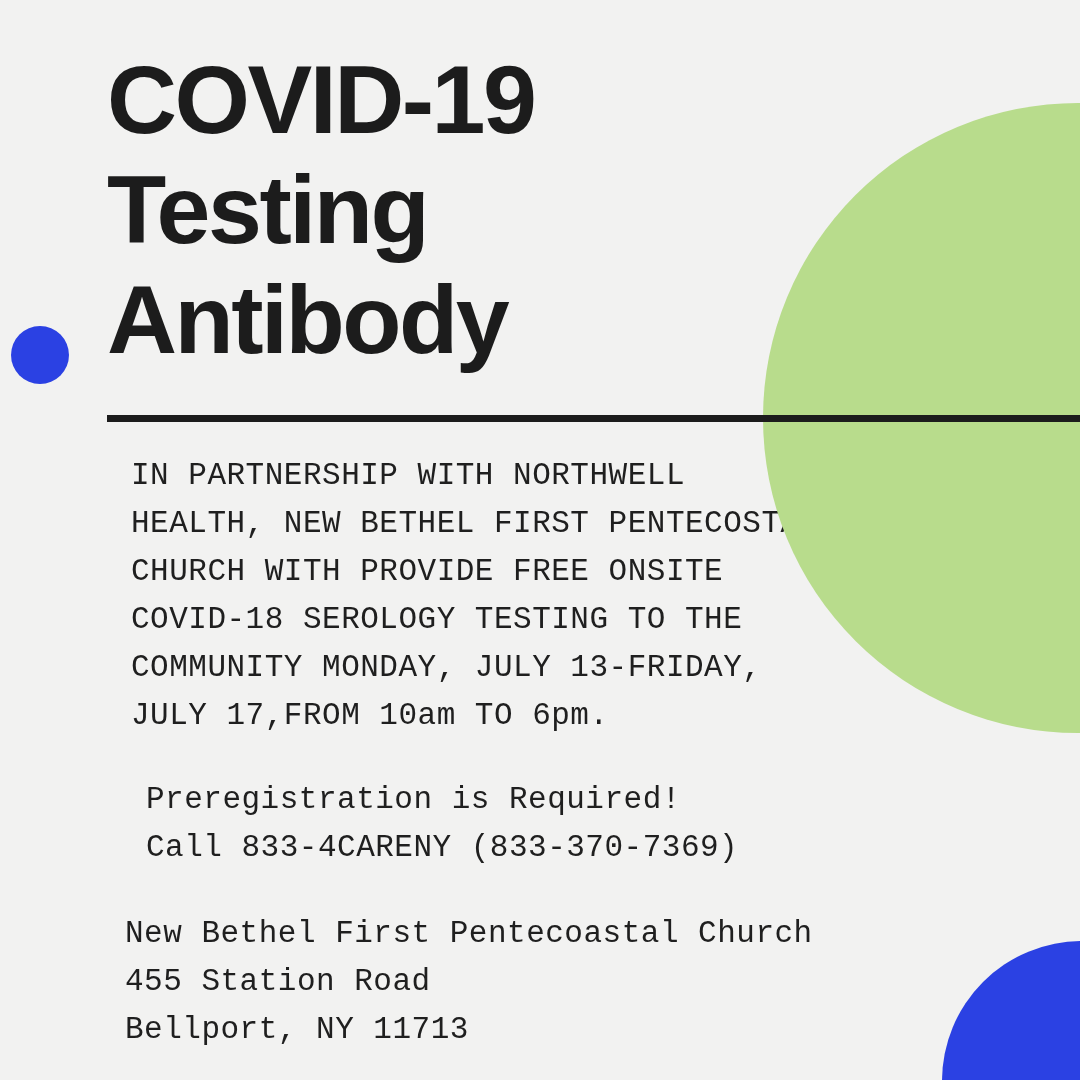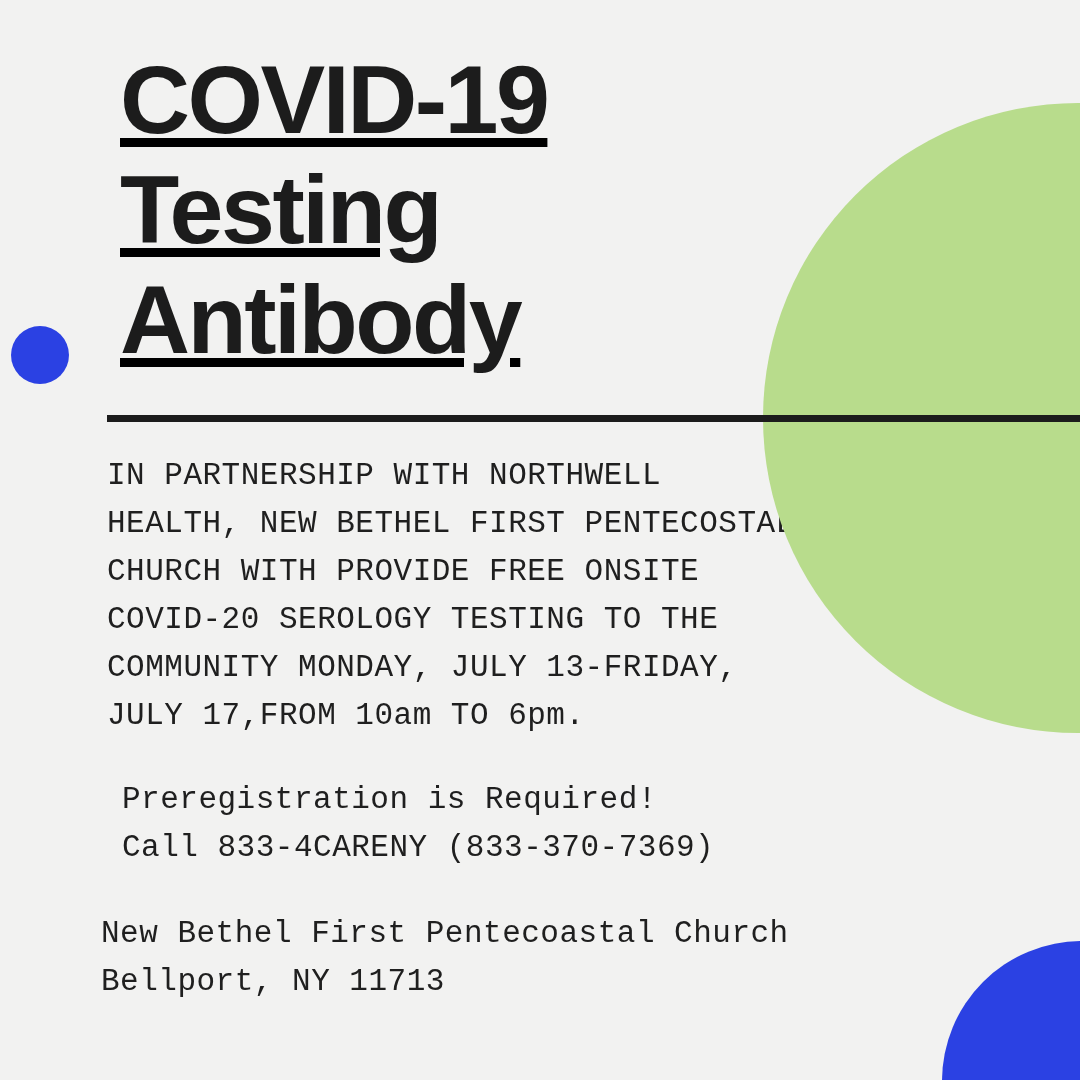--- a/index.html
+++ b/index.html
@@ -61,25 +61,24 @@
     top: 415px;
     width: 973px;
     height: 7px;
     background: #1c1c1c;
     z-index: 5;
   }
 
   
   #headline-block {
     position: absolute;
-    left: 120px;
+    left: 107px;
     top: 45px;
     width: 760px;
     z-index: 2;
-    text-decoration: underline;
   }
 
   .headline-line {
     font-family: "Liberation Sans", sans-serif;
     font-weight: bold;
     font-size: 97px;
     line-height: 110px;
     letter-spacing: -2.5px;
     color: #1c1c1c;
     white-space: nowrap;
@@ -93,20 +92,21 @@
     z-index: 2;
   }
 
   .mono-line {
     font-family: "Liberation Mono", "DejaVu Sans Mono", monospace;
     font-size: 31px;
     line-height: 48px;
     letter-spacing: 0.5px;
     color: #1f1f1f;
     white-space: pre;
+    margin-left: 24px;
   }
 
   #contact-block {
     position: absolute;
     left: 122px;
     top: 776px;
     width: 900px;
     z-index: 2;
   }
 
@@ -126,32 +126,33 @@
   <div id="headline-block">
     <div class="headline-line">COVID-19</div>
     <div class="headline-line">Testing</div>
     <div class="headline-line">Antibody</div>
   </div>
 
   <div id="body-block">
     <div class="mono-line">IN PARTNERSHIP WITH NORTHWELL</div>
     <div class="mono-line">HEALTH, NEW BETHEL FIRST PENTECOSTAL</div>
     <div class="mono-line">CHURCH WITH PROVIDE FREE ONSITE</div>
-    <div class="mono-line">COVID-20 SEROLOGY TESTING TO THE</div>
+    <div class="mono-line">COVID-18 SEROLOGY TESTING TO THE</div>
     <div class="mono-line">COMMUNITY MONDAY, JULY 13-FRIDAY,</div>
     <div class="mono-line">JULY 17,FROM 10am TO 6pm.</div>
   </div>
 
   <div id="contact-block">
     <div class="mono-line">Preregistration is Required!</div>
     <div class="mono-line">Call 833-4CARENY (833-370-7369)</div>
   </div>
 
   <div id="address-block">
     <div class="mono-line">New Bethel First Pentecoastal Church</div>
+    <div class="mono-line">455 Station Road</div>
     <div class="mono-line">Bellport, NY 11713</div>
   </div>
 
   <div class="shape" id="shape-green-circle"></div>
   <div class="shape" id="shape-blue-dot"></div>
   <div class="shape" id="shape-blue-corner"></div>
 
   <div id="divider-rule"></div>
 
 </div>

